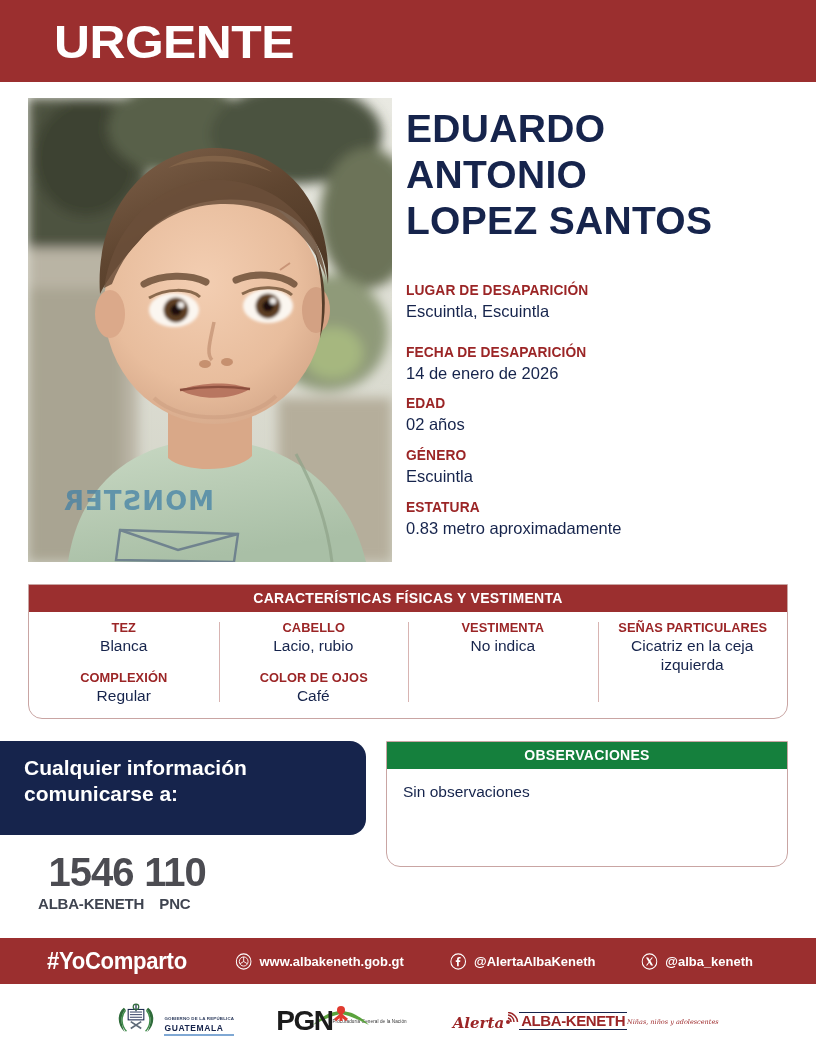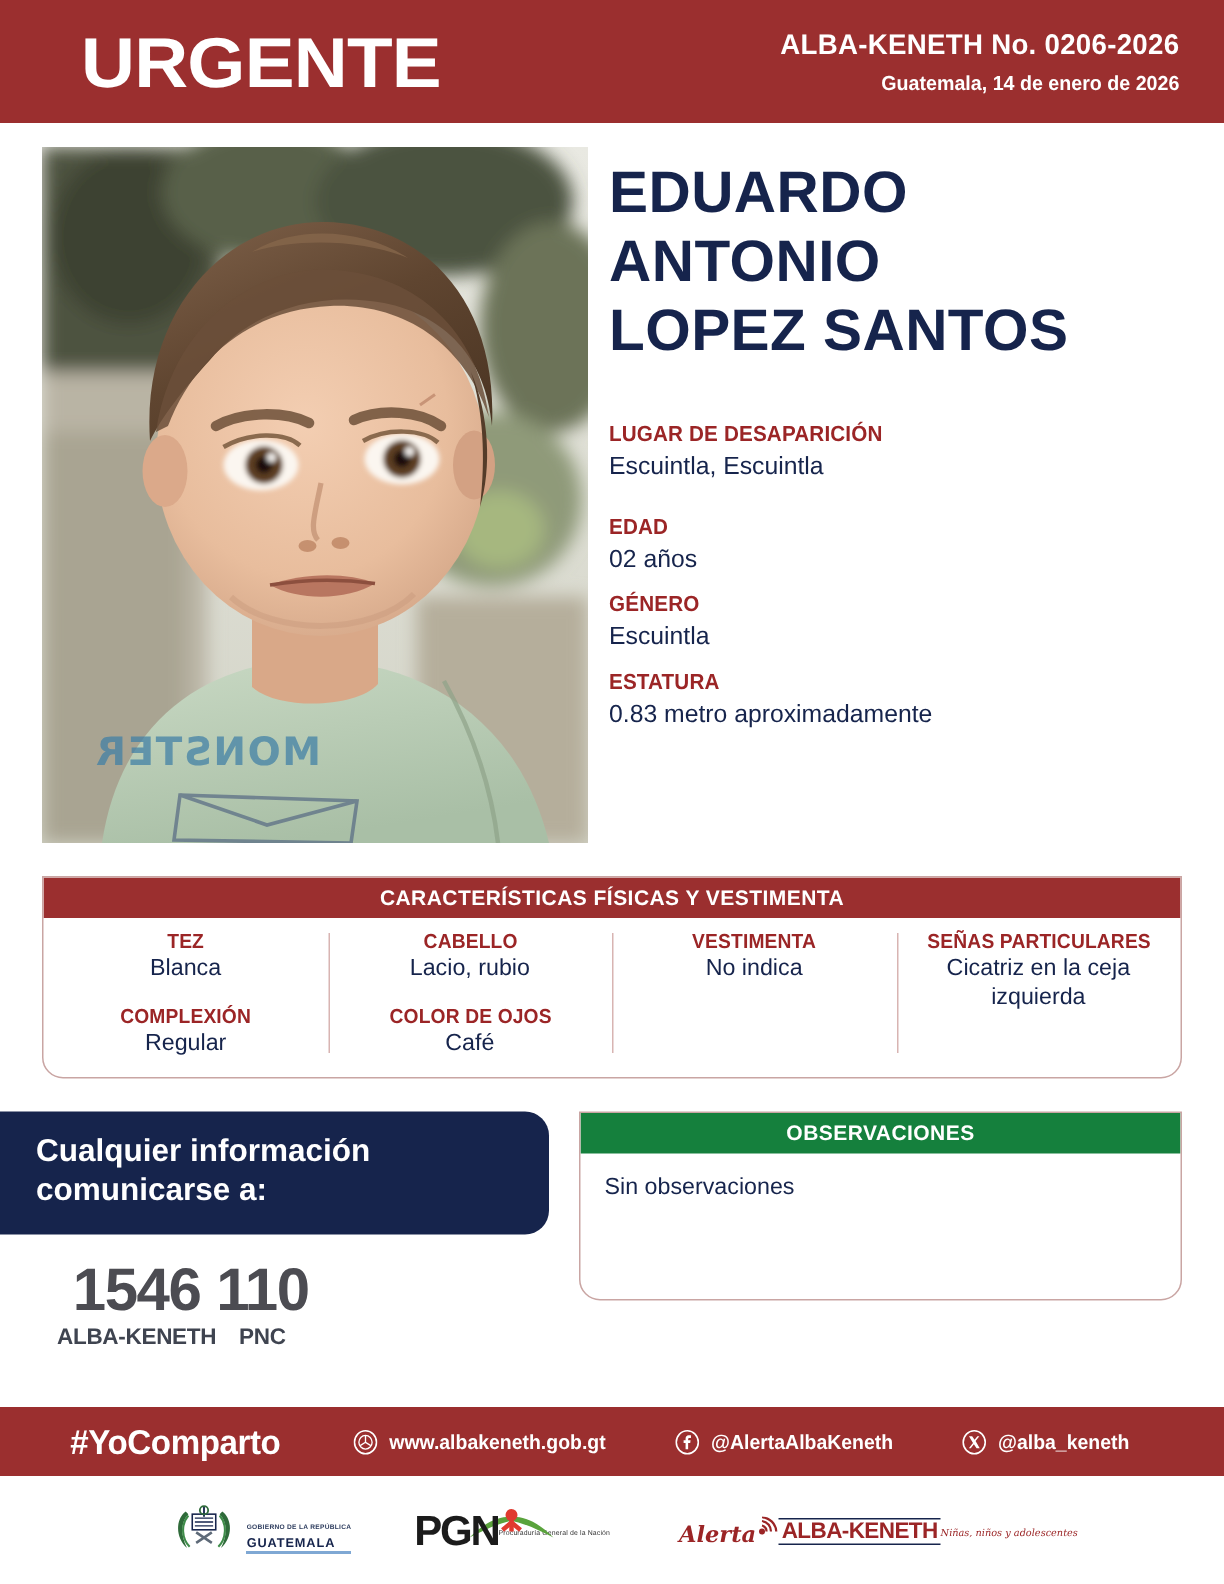--- a/index.html
+++ b/index.html
@@ -144,21 +144,21 @@
   .mid-area {
     display: flex;
     margin-top: 22px;
     align-items: flex-start;
   }
   .contact-col { width: 380px; flex: 0 0 380px; }
   .contact-banner {
     background: #16244c;
     color: #ffffff;
     border-radius: 0 16px 16px 0;
-    padding: 14px 20px 16px 24px;
+    padding: 14px 20px 28px 24px;
     font-size: 21px;
     font-weight: bold;
     line-height: 1.25;
     width: 366px;
   }
   .phones {
     display: flex;
     margin-top: 18px;
     padding-left: 38px;
   }
@@ -307,24 +307,20 @@
     font-size: 6.5px;
     color: #9b2526;
     margin-top: 1px;
   }
 </style>
 </head>
 <body>
 
 <div class="header">
   <div class="urgente">URGENTE</div>
-  <div class="header-right">
-    <div class="alba-no">ALBA-KENETH No. 0206-2026</div>
-    <div class="alba-date">Guatemala, 14 de enero de 2026</div>
-  </div>
 </div>
 
 <div class="top-area">
 
   <div class="photo-wrap">
     <svg class="photo" viewBox="0 0 364 464" preserveAspectRatio="xMidYMid slice">
       <defs>
         <linearGradient id="skyG" x1="0" y1="0" x2="0" y2="1">
           <stop offset="0%" stop-color="#e9e9e2"></stop>
           <stop offset="100%" stop-color="#d2d3c6"></stop>
@@ -425,20 +421,24 @@
       <div>EDUARDO ANTONIO</div>
       <div>LOPEZ SANTOS</div>
     </div>
 
     <div class="fields">
       <div class="field gap-lg">
         <span class="field-label">LUGAR DE DESAPARICIÓN</span>
         <span class="field-value">Escuintla, Escuintla</span>
       </div>
       <div class="field">
+        <span class="field-label">FECHA DE DESAPARICIÓN</span>
+        <span class="field-value">14 de enero de 2026</span>
+      </div>
+      <div class="field">
         <span class="field-label">EDAD</span>
         <span class="field-value">02 años</span>
       </div>
       <div class="field">
         <span class="field-label">GÉNERO</span>
         <span class="field-value">Escuintla</span>
       </div>
       <div class="field">
         <span class="field-label">ESTATURA</span>
         <span class="field-value">0.83 metro aproximadamente</span>

